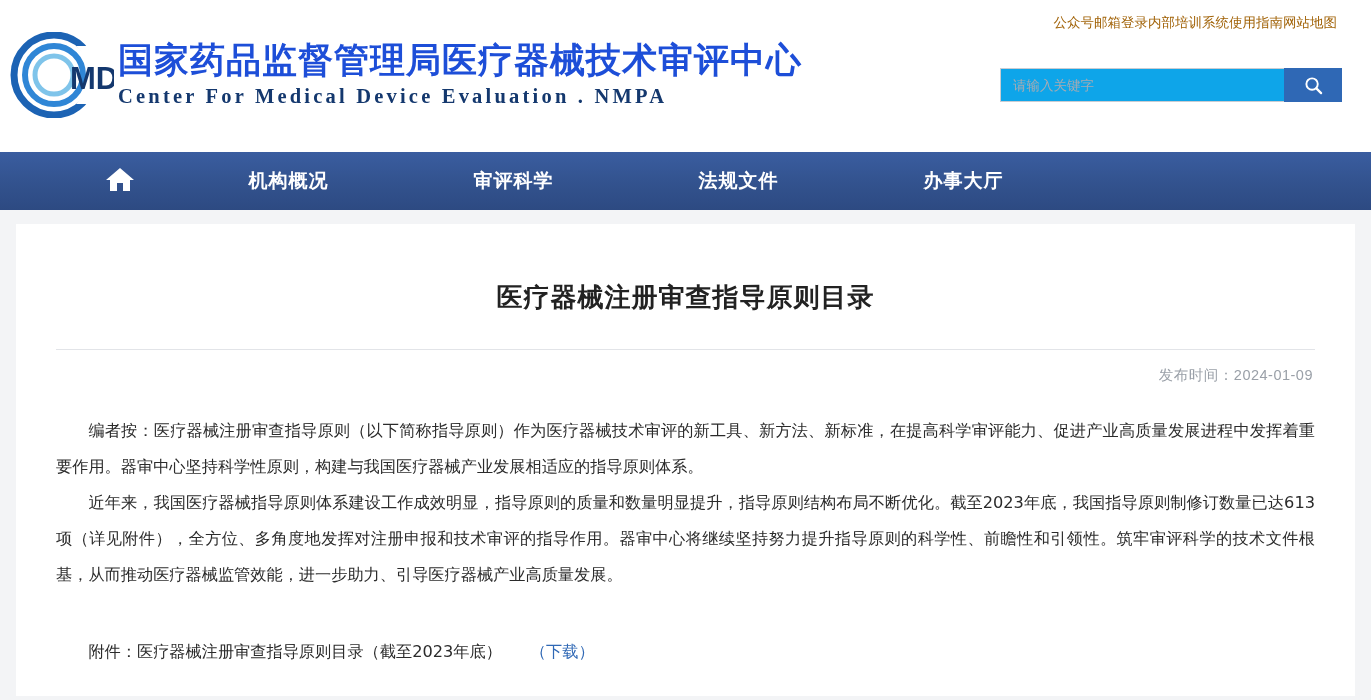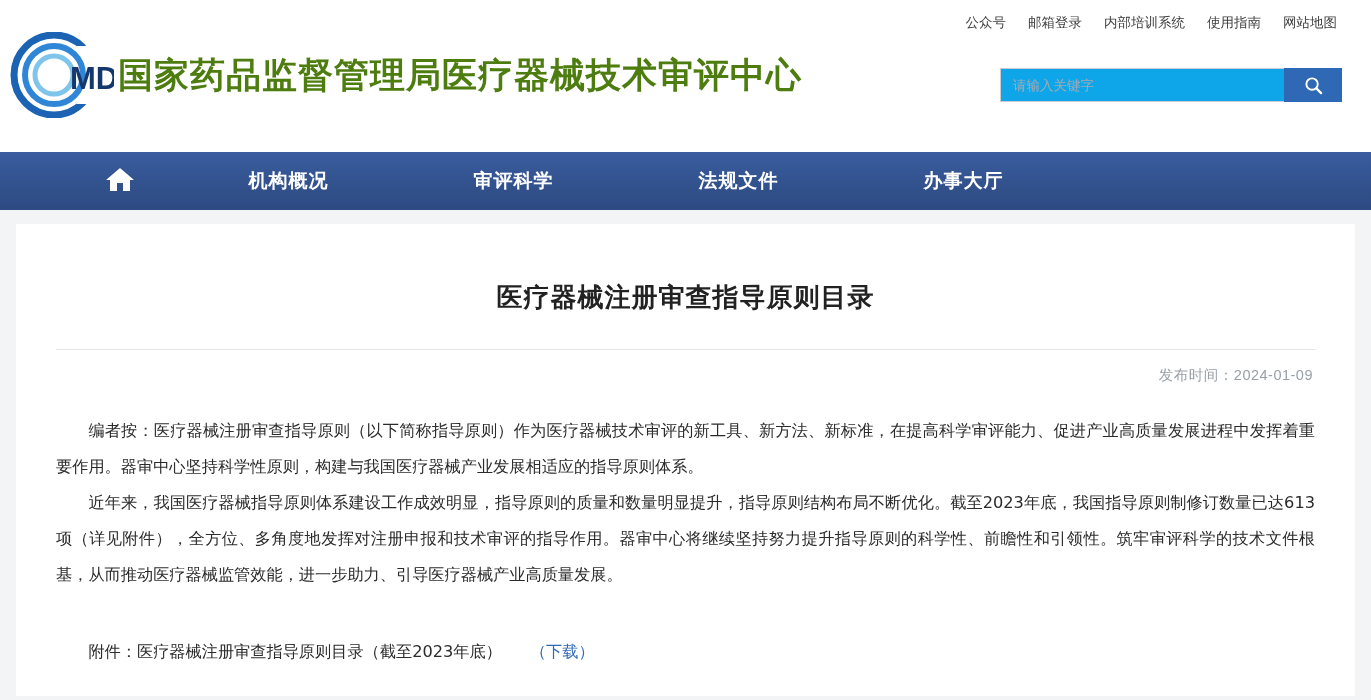--- a/index.html
+++ b/index.html
@@ -22,23 +22,22 @@
     position: relative;
     height: 152px;
     background: #ffffff;
     border-bottom: 1px solid #ffffff;
   }
   .toplinks {
     position: absolute;
     top: 14px;
     right: 34px;
     display: flex;
-    gap: 22px;
     font-size: 13.5px;
-    color: #404040;
+    color: #a16207;
     align-items: flex-end;
   }
   .toplinks span { cursor: pointer; white-space: nowrap; }
 
   
   .logo-wrap {
     position: absolute;
     left: 10px;
     top: 32px;
     display: flex;
@@ -52,21 +51,21 @@
   }
   .logo-text {
     margin-left: 4px;
     line-height: 1;
   }
   .logo-cn {
     font-family: "DejaVu Sans", sans-serif;
     font-weight: bold;
     font-size: 35px;
     letter-spacing: 1px;
-    color: #4d7c0f;
+    color: #1d4ed8;
     white-space: nowrap;
   }
   .logo-en {
     margin-top: 8px;
     font-family: "Liberation Serif", serif;
     font-weight: bold;
     font-size: 20.5px;
     letter-spacing: 3.2px;
     color: #14386e;
     white-space: nowrap;
@@ -197,20 +196,21 @@
         <svg width="104" height="86" viewBox="0 0 104 86">
           <circle cx="44" cy="43" r="40" fill="none" stroke="#1c63b4" stroke-width="7"></circle>
           <circle cx="44" cy="43" r="29" fill="none" stroke="#2f86d6" stroke-width="6"></circle>
           <circle cx="44" cy="43" r="19" fill="none" stroke="#7fc4ea" stroke-width="5"></circle>
           <path d="M66 14 A40 40 0 0 1 66 72 L104 72 L104 14 Z" fill="#ffffff"></path>
           <text x="60" y="57" font-family="Liberation Sans, sans-serif" font-size="31" font-weight="bold" fill="#14386e">MDE</text>
         </svg>
       </div>
       <div class="logo-text">
         <div class="logo-cn">国家药品监督管理局医疗器械技术审评中心</div>
+        <div class="logo-en">Center For Medical Device Evaluation . NMPA</div>
       </div>
     </div>
 
     <div class="search-box">
       <input class="search-input" type="text" placeholder="请输入关键字" style="">
       <button class="search-btn">
         <span>
           <svg width="19" height="19" viewBox="0 0 20 20">
             <circle cx="8.5" cy="8.5" r="6" fill="none" stroke="#ffffff" stroke-width="2"></circle>
             <line x1="13" y1="13" x2="18" y2="18" stroke="#ffffff" stroke-width="2.4" stroke-linecap="round"></line>

